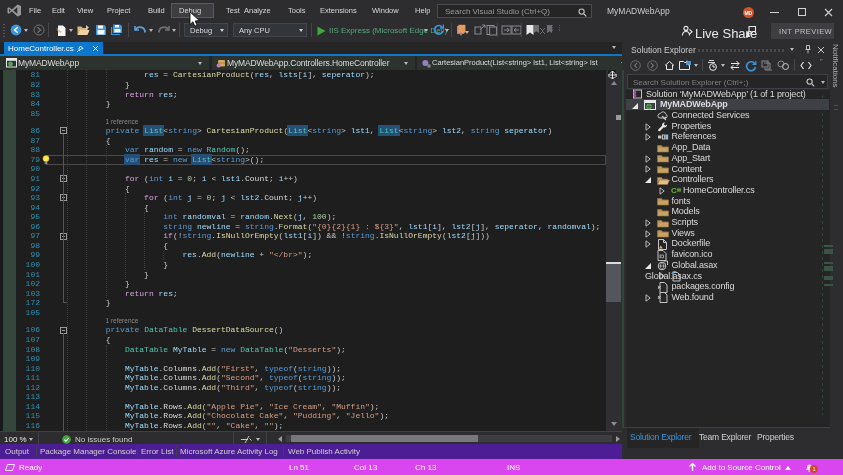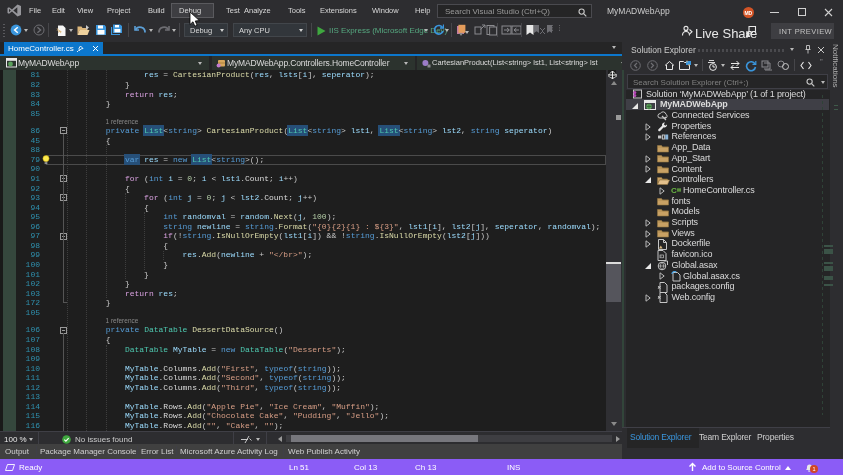--- a/index.html
+++ b/index.html
@@ -301,21 +301,21 @@
       <div class="guide" style="left:143.8px;top:142.2px;height:57.4px"></div>
       <div class="guide" style="left:162.9px;top:180.5px;height:9.5px"></div>
 
   <div class="abs" style="left:46px;top:84.88px;width:560px;height:10.56px;border:1px solid #4b4b4b"></div>
   <div class="num" style="top:0.40px">81</div>
       <div class="num" style="top:9.96px">82</div>
       <div class="num" style="top:19.52px">83</div>
       <div class="num" style="top:29.08px">84</div>
       <div class="num" style="top:38.64px">85</div>
       <div class="num" style="top:56.20px">86</div>
-      <div class="num" style="top:65.76px">45</div>
+      <div class="num" style="top:65.76px">87</div>
       <div class="num" style="top:75.32px">88</div>
       <div class="num" style="top:84.88px">79</div>
       <div class="num" style="top:94.44px">90</div>
       <div class="num" style="top:104.00px">91</div>
       <div class="num" style="top:113.56px">92</div>
       <div class="num" style="top:123.12px">93</div>
       <div class="num" style="top:132.68px">94</div>
       <div class="num" style="top:142.24px">95</div>
       <div class="num" style="top:151.80px">96</div>
       <div class="num" style="top:161.36px">97</div>
@@ -339,20 +339,21 @@
       <div class="num" style="top:341.44px">115</div>
       <div class="num" style="top:351.00px">116</div>
   <div class="line" style="top:0.40px"><span class="p">                </span><span class="v">res</span><span class="p"> = </span><span class="m">CartesianProduct</span><span class="p">(</span><span class="v">res</span><span class="p">, </span><span class="v">lsts</span><span class="p">[</span><span class="v">i</span><span class="p">], </span><span class="v">seperator</span><span class="p">);</span></div>
       <div class="line" style="top:9.96px"><span class="p">            </span><span class="p">}</span></div>
       <div class="line" style="top:19.52px"><span class="p">            </span><span class="c">return</span><span class="p"> </span><span class="v">res</span><span class="p">;</span></div>
       <div class="line" style="top:29.08px"><span class="p">        </span><span class="p">}</span></div>
       <div class="line" style="top:38.64px"></div>
       <div class="cl" style="top:48.20px;left:105.5px">1 reference</div>
       <div class="line" style="top:56.20px"><span class="p">        </span><span class="k">private</span><span class="p"> </span><span class="tb">List</span><span class="p">&lt;</span><span class="k">string</span><span class="p">&gt; </span><span class="m">CartesianProduct</span><span class="p">(</span><span class="tb">List</span><span class="p">&lt;</span><span class="k">string</span><span class="p">&gt; </span><span class="v">lst1</span><span class="p">, </span><span class="tb">List</span><span class="p">&lt;</span><span class="k">string</span><span class="p">&gt; </span><span class="v">lst2</span><span class="p">, </span><span class="k">string</span><span class="p"> </span><span class="v">seperator</span><span class="p">)</span></div>
       <div class="line" style="top:65.76px"><span class="p">        </span><span class="p">{</span></div>
+      <div class="line" style="top:75.32px"><span class="p">            </span><span class="k">var</span><span class="p"> </span><span class="v">random</span><span class="p"> = </span><span class="k">new</span><span class="p"> </span><span class="t">Random</span><span class="p">();</span></div>
       <div class="line" style="top:84.88px"><span class="p">            </span><span class="kb">var</span><span class="p"> </span><span class="v">res</span><span class="p"> = </span><span class="k">new</span><span class="p"> </span><span class="tb">List</span><span class="p">&lt;</span><span class="k">string</span><span class="p">&gt;();</span></div>
       <div class="line" style="top:94.44px"></div>
       <div class="line" style="top:104.00px"><span class="p">            </span><span class="c">for</span><span class="p"> (</span><span class="k">int</span><span class="p"> </span><span class="v">i</span><span class="p"> = </span><span class="n">0</span><span class="p">; </span><span class="v">i</span><span class="p"> &lt; </span><span class="v">lst1</span><span class="p">.</span><span class="w">Count</span><span class="p">; </span><span class="v">i</span><span class="p">++)</span></div>
       <div class="line" style="top:113.56px"><span class="p">            </span><span class="p">{</span></div>
       <div class="line" style="top:123.12px"><span class="p">                </span><span class="c">for</span><span class="p"> (</span><span class="k">int</span><span class="p"> </span><span class="v">j</span><span class="p"> = </span><span class="n">0</span><span class="p">; </span><span class="v">j</span><span class="p"> &lt; </span><span class="v">lst2</span><span class="p">.</span><span class="w">Count</span><span class="p">; </span><span class="v">j</span><span class="p">++)</span></div>
       <div class="line" style="top:132.68px"><span class="p">                </span><span class="p">{</span></div>
       <div class="line" style="top:142.24px"><span class="p">                    </span><span class="k">int</span><span class="p"> </span><span class="v">randomval</span><span class="p"> = </span><span class="v">random</span><span class="p">.</span><span class="m">Next</span><span class="p">(</span><span class="v">j</span><span class="p">, </span><span class="n">100</span><span class="p">);</span></div>
       <div class="line" style="top:151.80px"><span class="p">                    </span><span class="k">string</span><span class="p"> </span><span class="v">newline</span><span class="p"> = </span><span class="k">string</span><span class="p">.</span><span class="m">Format</span><span class="p">(</span><span class="s">"{0}{2}{1} : ${3}"</span><span class="p">, </span><span class="v">lst1</span><span class="p">[</span><span class="v">i</span><span class="p">], </span><span class="v">lst2</span><span class="p">[</span><span class="v">j</span><span class="p">], </span><span class="v">seperator</span><span class="p">, </span><span class="v">randomval</span><span class="p">);</span></div>
       <div class="line" style="top:161.36px"><span class="p">                    </span><span class="c">if</span><span class="p">(!</span><span class="k">string</span><span class="p">.</span><span class="m">IsNullOrEmpty</span><span class="p">(</span><span class="v">lst1</span><span class="p">[</span><span class="v">i</span><span class="p">]) &amp;&amp; !</span><span class="k">string</span><span class="p">.</span><span class="m">IsNullOrEmpty</span><span class="p">(</span><span class="v">lst2</span><span class="p">[</span><span class="v">j</span><span class="p">]))</span></div>
       <div class="line" style="top:170.92px"><span class="p">                    </span><span class="p">{</span></div>
@@ -703,63 +704,63 @@
         <path d="M2 0.8l4.2 3.2L2 7.2z" fill="none" stroke="#b8b8b8" stroke-width="1"></path>
       </svg>
     </div>
     <div style="position:absolute;top:271.05px;left:670.6px">
       <svg width="11" height="11" viewBox="0 0 11 11">
         <path d="M2 1.5h4.5l2.5 2.5v6h-7z" fill="none" stroke="#c5c5c5"></path>
         <path d="M1 3a2.5 2.5 0 0 1 4-2" fill="none" stroke="#4ba3e3" stroke-width="1.2"></path>
         <path d="M5.3 0l-0.2 1.6-1.5-0.5z" fill="#4ba3e3"></path>
       </svg>
     </div>
-    <div class="ttext" style="top:270.55px;left:683.0px">Global.asax.cs</div>
+    <div class="ttext" style="top:270.55px;left:645px">Global.asax.cs</div>
     <div style="position:absolute;top:281.75px;left:657.3px">
       <svg width="11" height="11" viewBox="0 0 11 11">
         <path d="M3 0.5h4.5l2.5 2.5v7.5h-7z" fill="none" stroke="#c5c5c5"></path>
         <path d="M1 4.5c1.5 0 1.5 1.8 0 1.8M3.5 4.5c-1.5 0-1.5 1.8 0 1.8M1.2 4.2l2 2.3M1.2 6.6l2-2.3" stroke="#c5c5c5" stroke-width="0.8" fill="none"></path>
       </svg>
     </div>
     <div class="ttext" style="top:281.25px;left:671.5px">packages.config</div>
     <div style="position:absolute;top:293.75px;left:644.3px">
       <svg width="8" height="8" viewBox="0 0 8 8">
         <path d="M2 0.8l4.2 3.2L2 7.2z" fill="none" stroke="#b8b8b8" stroke-width="1"></path>
       </svg>
     </div>
     <div style="position:absolute;top:292.45px;left:657.3px">
       <svg width="11" height="11" viewBox="0 0 11 11">
         <path d="M3 0.5h4.5l2.5 2.5v7.5h-7z" fill="none" stroke="#c5c5c5"></path>
         <path d="M1 4.5c1.5 0 1.5 1.8 0 1.8M3.5 4.5c-1.5 0-1.5 1.8 0 1.8M1.2 4.2l2 2.3M1.2 6.6l2-2.3" stroke="#c5c5c5" stroke-width="0.8" fill="none"></path>
       </svg>
     </div>
-    <div class="ttext" style="top:291.95px;left:671.5px">Web.config</div>
+    <div class="ttext" style="top:291.95px;left:671.5px">Web.found</div>
 
 <div class="abs" style="left:622px;top:427px;width:221px;height:1px;background:#3f3f46"></div>
 <div class="abs" style="left:622px;top:428px;width:221px;height:21px;background:#2d2d30">
   <div style="position:absolute;left:5px;top:0;width:72px;height:20px;background:#252526"></div>
   <span style="position:absolute;left:8px;top:4px;font-size:8.5px;color:#3a96dd;letter-spacing:-0.2px">Solution Explorer</span>
   <span style="position:absolute;left:77px;top:4px;font-size:8.5px;color:#d0d0d0;letter-spacing:-0.2px">Team Explorer</span>
   <span style="position:absolute;left:135px;top:4px;font-size:8.5px;color:#d0d0d0;letter-spacing:-0.2px">Properties</span>
 </div>
 
-<div class="abs" style="left:0;top:444px;width:622px;height:15px;background:#404040">
+<div class="abs" style="left:0;top:444px;width:622px;height:15px;background:#4c1d95">
   <span class="abs" style="left:5px;top:3px;font-size:8px;color:#d0d0d0">Output</span>
   <div class="abs" style="left:36px;top:2px;width:1px;height:11px;background:#3f3f46"></div>
   <span class="abs" style="left:40px;top:3px;font-size:8px;color:#d0d0d0">Package Manager Console</span>
   <div class="abs" style="left:137px;top:2px;width:1px;height:11px;background:#3f3f46"></div>
   <span class="abs" style="left:141px;top:3px;font-size:8px;color:#d0d0d0">Error List</span>
   <div class="abs" style="left:176px;top:2px;width:1px;height:11px;background:#3f3f46"></div>
   <span class="abs" style="left:180px;top:3px;font-size:8px;color:#d0d0d0">Microsoft Azure Activity Log</span>
   <div class="abs" style="left:283px;top:2px;width:1px;height:11px;background:#3f3f46"></div>
   <span class="abs" style="left:288px;top:3px;font-size:8px;color:#d0d0d0">Web Publish Activity</span>
 </div>
 <div class="abs" style="left:622px;top:449px;width:221px;height:10px;background:#2d2d30"></div>
 
-<div class="abs" style="left:0;top:459px;width:843px;height:16px;background:#8b5cf6;color:#fff;font-size:8px">
+<div class="abs" style="left:0;top:459px;width:843px;height:16px;background:#d946ef;color:#fff;font-size:8px">
   <svg class="abs" style="left:5px;top:4.5px" width="10" height="7" viewBox="0 0 10 7">
         <path d="M2.5 0.5h7l-2 6h-7z" fill="none" stroke="#fff" stroke-width="0.9"></path>
       </svg>
   <span class="abs" style="left:19px;top:3.5px">Ready</span>
   <span class="abs" style="left:289px;top:3.5px">Ln 51</span>
   <span class="abs" style="left:354px;top:3.5px">Col 13</span>
   <span class="abs" style="left:415px;top:3.5px">Ch 13</span>
   <span class="abs" style="left:507px;top:3.5px">INS</span>
   <svg class="abs" style="left:688px;top:3px" width="9" height="10" viewBox="0 0 9 10">
         <path d="M4.5 9V2M1.5 4.5L4.5 1.5 7.5 4.5" stroke="#fff" stroke-width="1.4" fill="none"></path>

